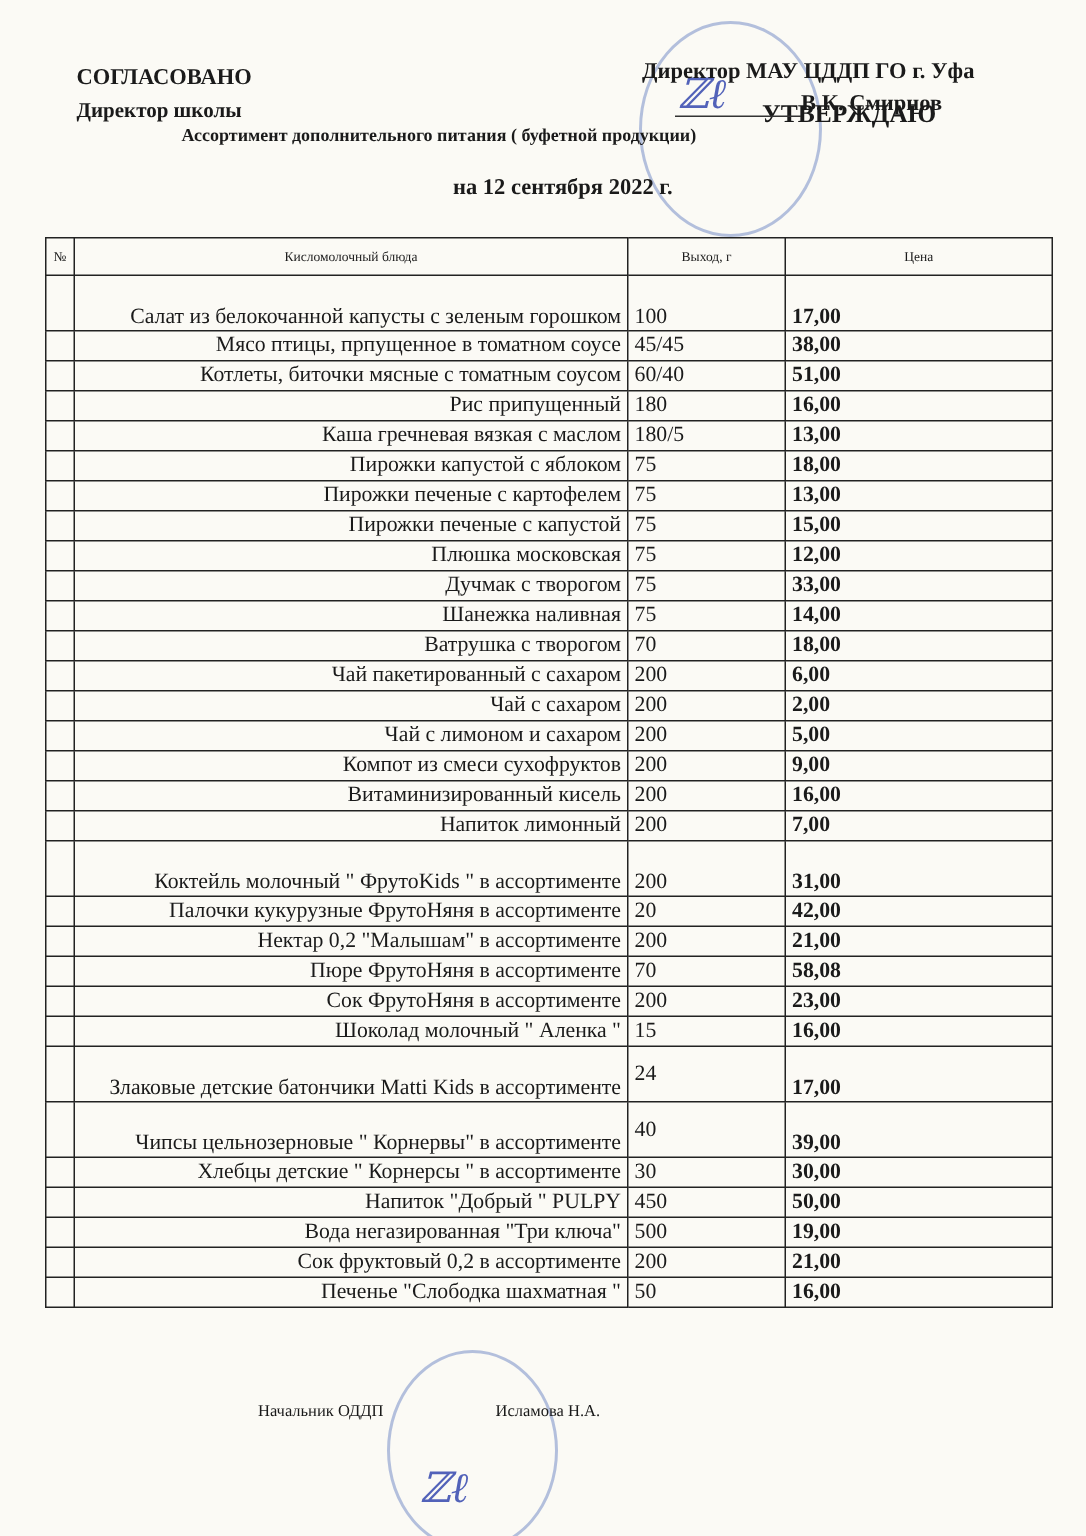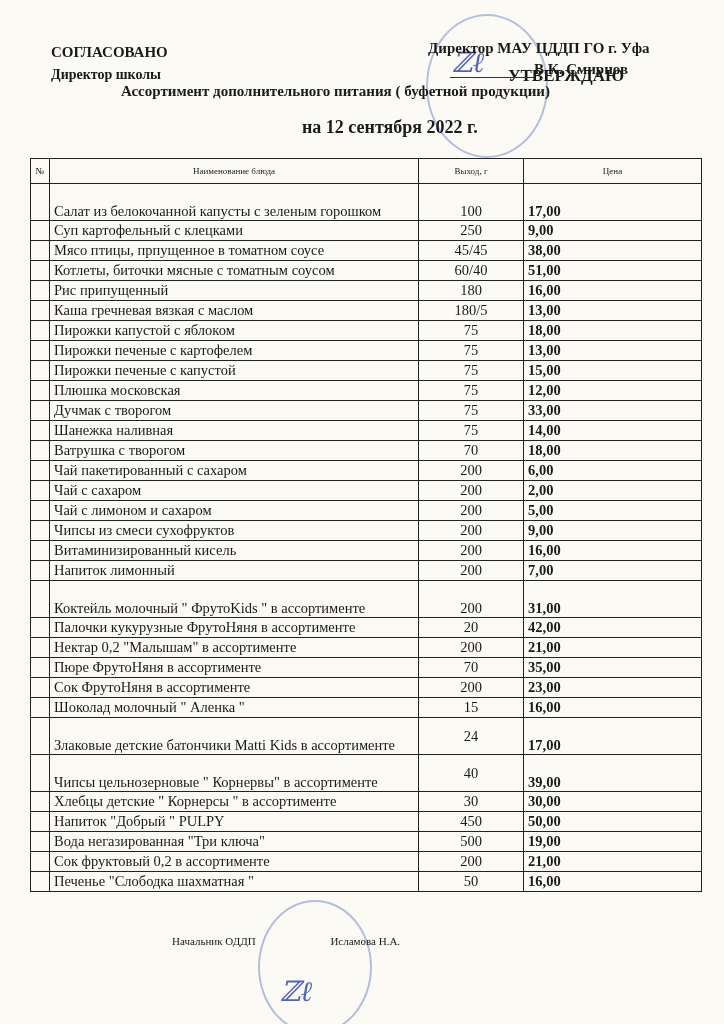--- a/index.html
+++ b/index.html
@@ -6,37 +6,37 @@
   body {
     width: 724px; height: 1024px; background: #fbfaf5; position: relative; overflow: hidden;
     font-family: "Liberation Serif", serif; color: #1a1a1a;
   }
   .hdr { position: absolute; font-weight: bold; font-size: 15px; white-space: nowrap; }
   #approve-title { left: 508px; top: 18px; font-size: 17px; margin-top: 48px; }
   #approve-role { left: 428px; top: 40px; }
   #approve-name { left: 534px; top: 61px; }
   #agreed-title { left: 51px; top: 44px; }
   #agreed-role { left: 51px; top: 67px; font-size: 14px; }
-  #doc-title { left: 121px; top: 83px; font-size: 15px; }
-  #doc-date { left: 302px; top: 117px; font-size: 18px; }
+  #doc-title { left: 121px; top: 83px; font-size: 12px; }
+  #doc-date { left: 302px; top: 117px; font-size: 15px; }
   .sig-line { position: absolute; left: 450px; top: 77px; width: 84px; border-top: 1px solid #333; }
 
   .stamp { position: absolute; border: 2px solid rgba(90,120,190,0.45); border-radius: 50%; }
   #stamp-top { left: 426px; top: 14px; width: 118px; height: 140px; }
   #stamp-bottom { left: 258px; top: 900px; width: 110px; height: 130px; }
   .sign { position: absolute; color: rgba(40,60,170,0.8); font-family: "DejaVu Serif", serif; font-size: 28px; font-style: italic; text-align: center; }
   #sign-top { left: 452px; top: 46px; }
   #sign-bottom { left: 280px; top: 975px; }
 
   table { position: absolute; left: 30px; top: 158px; width: 672px; border-collapse: collapse; font-size: 14.5px; }
   td, th { border: 1px solid #222; padding: 0 4px; }
   th { font-weight: normal; font-size: 9px; height: 24px; }
   td.num { width: 10px; }
-  td.name { width: 360px; text-align: left; line-height: 17px; }
-  td.yield { width: 96px; text-align: center; }
+  td.name { width: 360px; text-align: right; line-height: 17px; }
+  td.yield { width: 96px; text-align: left; }
   td.price { text-align: left; font-weight: bold; }
   tr.single td { height: 19px; }
   tr.double td { height: 36px; vertical-align: bottom; }
   tr.double td.yield.mid { vertical-align: middle; }
 
   #footer { position: absolute; left: 172px; top: 935px; font-size: 11px; white-space: nowrap; }
   #footer span { margin-right: 72px; }
 </style>
 </head>
 <body>
@@ -49,40 +49,34 @@
 <div class="hdr" id="approve-name">В.К. Смирнов</div>
 <div class="hdr" id="agreed-title">СОГЛАСОВАНО</div>
 <div class="hdr" id="agreed-role">Директор школы</div>
 <div class="hdr" id="doc-title">Ассортимент дополнительного питания ( буфетной  продукции)</div>
 <div class="hdr" id="doc-date">на 12 сентября 2022 г.</div>
 
 <table>
   <thead>
     <tr>
       <th>№</th>
-      <th>Наименование блюда</th>
+      <th>Кисломолочный блюда</th>
       <th>Выход, г</th>
       <th>Цена</th>
     </tr>
   </thead>
   <tbody id="rows">
       <tr class="double">
         <td class="num"></td>
         <td class="name">Салат из белокочанной капусты с зеленым горошком</td>
         <td class="yield">100</td>
         <td class="price">17,00</td>
       </tr>
       <tr class="single">
         <td class="num"></td>
-        <td class="name">Суп картофельный с клецками</td>
-        <td class="yield">250</td>
-        <td class="price">9,00</td>
-      </tr>
-      <tr class="single">
-        <td class="num"></td>
         <td class="name">Мясо птицы, прпущенное в томатном соусе</td>
         <td class="yield">45/45</td>
         <td class="price">38,00</td>
       </tr>
       <tr class="single">
         <td class="num"></td>
         <td class="name">Котлеты, биточки мясные с томатным соусом</td>
         <td class="yield">60/40</td>
         <td class="price">51,00</td>
       </tr>
@@ -153,21 +147,21 @@
         <td class="price">2,00</td>
       </tr>
       <tr class="single">
         <td class="num"></td>
         <td class="name">Чай с лимоном и сахаром</td>
         <td class="yield">200</td>
         <td class="price">5,00</td>
       </tr>
       <tr class="single">
         <td class="num"></td>
-        <td class="name">Чипсы из смеси сухофруктов</td>
+        <td class="name">Компот из смеси сухофруктов</td>
         <td class="yield">200</td>
         <td class="price">9,00</td>
       </tr>
       <tr class="single">
         <td class="num"></td>
         <td class="name">Витаминизированный кисель</td>
         <td class="yield">200</td>
         <td class="price">16,00</td>
       </tr>
       <tr class="single">
@@ -191,21 +185,21 @@
       <tr class="single">
         <td class="num"></td>
         <td class="name">Нектар 0,2 "Малышам" в ассортименте</td>
         <td class="yield">200</td>
         <td class="price">21,00</td>
       </tr>
       <tr class="single">
         <td class="num"></td>
         <td class="name">Пюре ФрутоНяня в ассортименте</td>
         <td class="yield">70</td>
-        <td class="price">35,00</td>
+        <td class="price">58,08</td>
       </tr>
       <tr class="single">
         <td class="num"></td>
         <td class="name">Сок ФрутоНяня в ассортименте</td>
         <td class="yield">200</td>
         <td class="price">23,00</td>
       </tr>
       <tr class="single">
         <td class="num"></td>
         <td class="name">Шоколад молочный " Аленка "</td>

